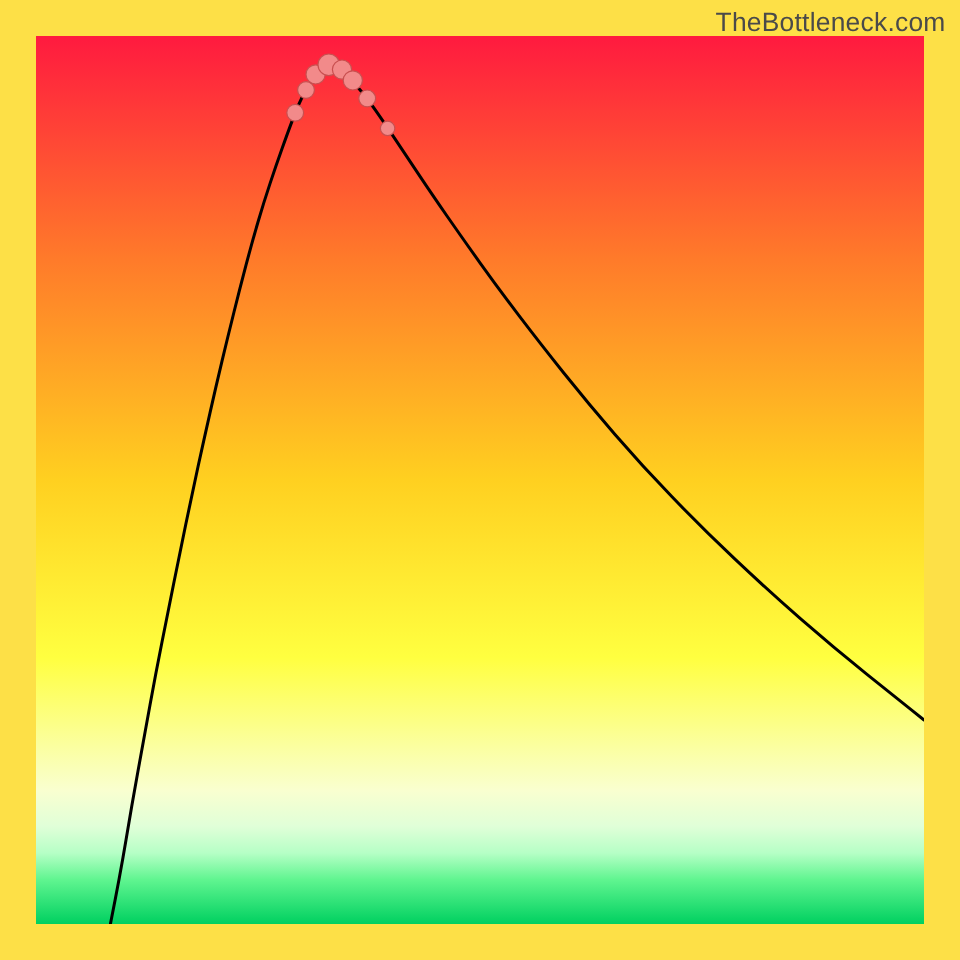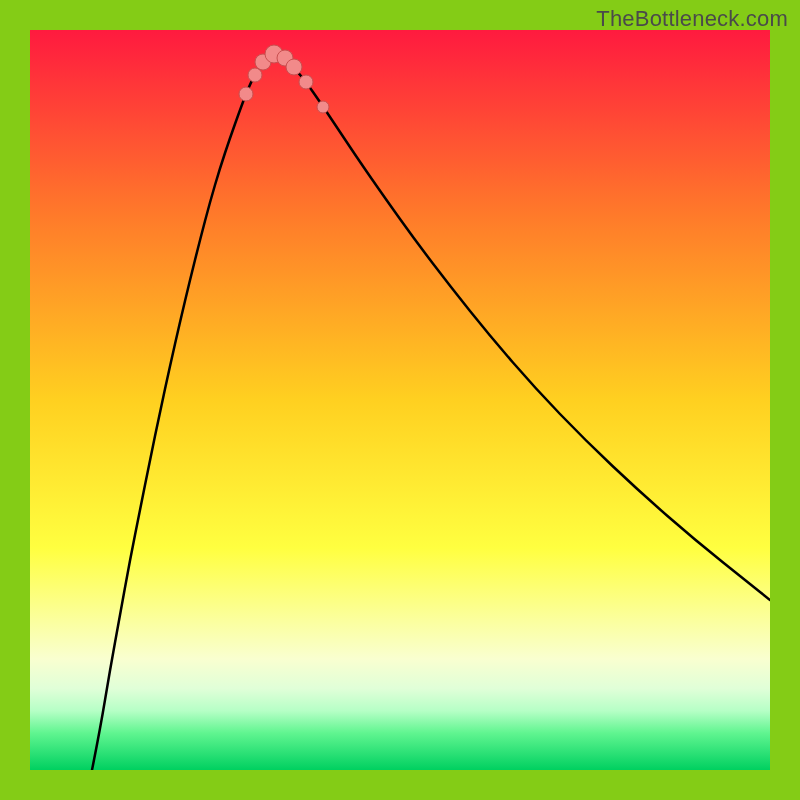--- a/index.html
+++ b/index.html
@@ -7,21 +7,21 @@
     padding: 0;
     width: 800px;
     height: 800px;
     background: #000;
     font-family: Arial, Helvetica, sans-serif;
   }
   .frame {
     position: relative;
     width: 800px;
     height: 800px;
-    background: #84cc16;
+    background: #fde047;
   }
   .watermark {
     position: absolute;
     top: 6px;
     right: 12px;
     color: #4a4a4a;
     font-size: 22px;
     font-weight: 500;
     letter-spacing: 0.2px;
     z-index: 10;

